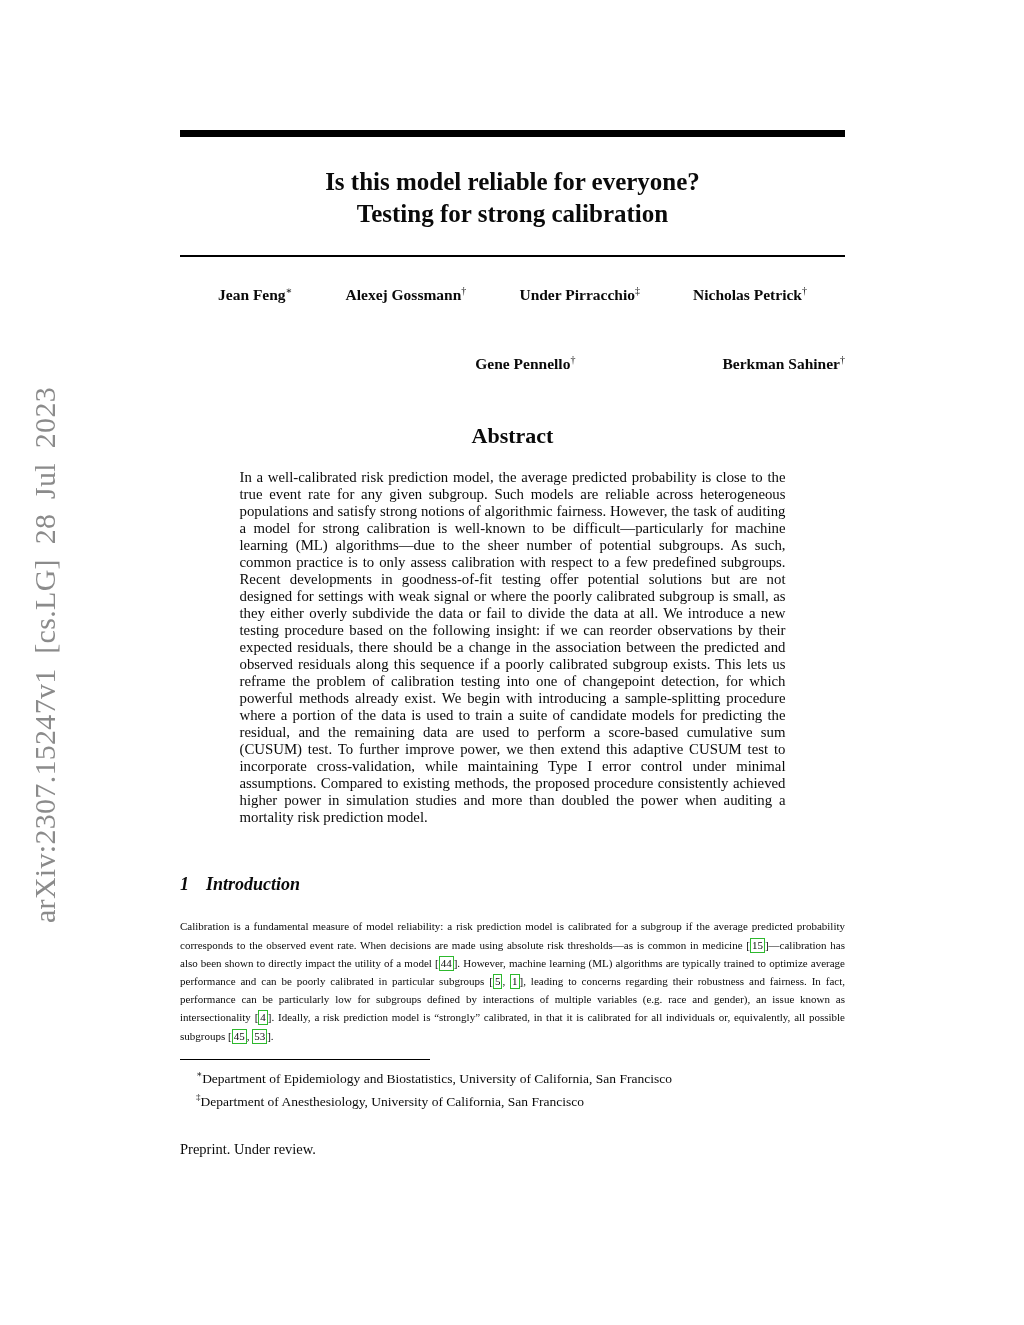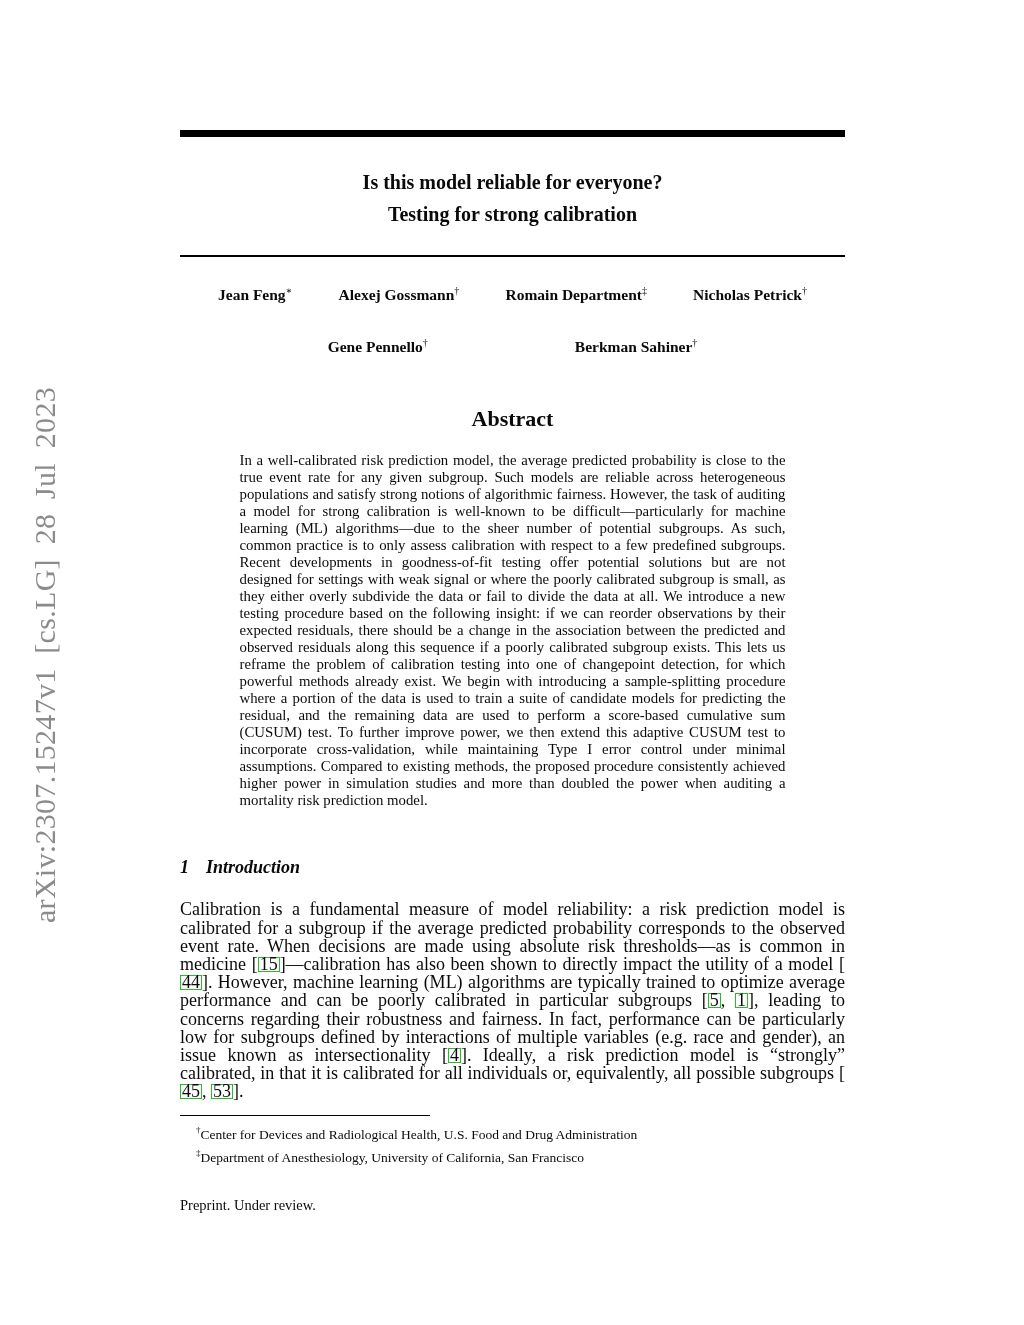--- a/index.html
+++ b/index.html
@@ -34,44 +34,44 @@
     width: 665px;
   }
   .top-bar {
     margin-top: 130px;
     height: 7px;
     background: #000000;
   }
   .title {
     margin: 29px 0 0 0;
     text-align: center;
-    font-size: 20px;
+    font-size: 25px;
     line-height: 32px;
     font-weight: bold;
   }
   .thin-rule {
     height: 2px;
     background: #000000;
     margin-top: 25px;
   }
   .authors-row {
     display: flex;
     font-weight: bold;
     font-size: 15.5px;
     line-height: 19px;
   }
   .authors-row.row1 {
     justify-content: space-between;
     padding: 0 38px;
     margin-top: 24px;
   }
   .authors-row.row2 {
-    justify-content: center;
+    justify-content: flex-end;
     gap: 147px;
-    margin-top: 29px;
+    margin-top: 46px;
   }
   .author sup {
     font-weight: normal;
     font-size: 10px;
   }
   .abstract-heading {
     margin: 50px 0 0 0;
     text-align: center;
     font-size: 22px;
     font-weight: bold;
@@ -88,21 +88,21 @@
     font-size: 18px;
     font-weight: bold;
     font-style: italic;
   }
   .section-heading .sec-num {
     margin-right: 17px;
   }
   .intro-body {
     margin: 22px 0 0 0;
     text-align: justify;
-    font-size: 18px;
+    font-size: 11px;
     line-height: 18.2px;
   }
   .cite {
     border: 1.5px solid #2db82d;
     padding: 0 1px;
     line-height: 13px;
     display: inline-block;
     cursor: pointer;
   }
   .footnote-rule {
@@ -141,21 +141,21 @@
     <h1 class="title">
       <span>Is this model reliable for everyone?</span><br>
       <span>Testing for strong calibration</span>
     </h1>
 
     <div class="thin-rule"></div>
 
     <div class="authors-row row1">
       <span class="author"><span>Jean Feng</span><sup>∗</sup></span>
       <span class="author"><span>Alexej Gossmann</span><sup>†</sup></span>
-      <span class="author"><span>Romain Department</span><sup>‡</sup></span>
+      <span class="author"><span>Under Pirracchio</span><sup>‡</sup></span>
       <span class="author"><span>Nicholas Petrick</span><sup>†</sup></span>
     </div>
 
     <div class="authors-row row2">
       <span class="author"><span>Gene Pennello</span><sup>†</sup></span>
       <span class="author"><span>Berkman Sahiner</span><sup>†</sup></span>
     </div>
 
     <h2 class="abstract-heading">Abstract</h2>
 
@@ -163,20 +163,20 @@
 
     <h2 class="section-heading">
       <span class="sec-num">1</span><span>Introduction</span>
     </h2>
 
     <p class="intro-body">Calibration is a fundamental measure of model reliability: a risk prediction model is calibrated for a subgroup if the average predicted probability corresponds to the observed event rate. When decisions are made using absolute risk thresholds—as is common in medicine [<span class="cite">15</span>]—calibration has also been shown to directly impact the utility of a model [<span class="cite">44</span>]. However, machine learning (ML) algorithms are typically trained to optimize average performance and can be poorly calibrated in particular subgroups [<span class="cite">5</span>, <span class="cite">1</span>], leading to concerns regarding their robustness and fairness. In fact, performance can be particularly low for subgroups defined by interactions of multiple variables (e.g. race and gender), an issue known as intersectionality [<span class="cite">4</span>]. Ideally, a risk prediction model is “strongly” calibrated, in that it is calibrated for all individuals or, equivalently, all possible subgroups [<span class="cite">45</span>, <span class="cite">53</span>].</p>
 
     <div class="footnote-rule"></div>
 
     <div class="footnotes">
-      <div class="footnote"><sup>†</sup><span>Center for Devices and Radiological Health, U.S. Food and Drug Administration</span></div>
+      <div class="footnote"><sup>∗</sup><span>Department of Epidemiology and Biostatistics, University of California, San Francisco</span></div>
       <div class="footnote"><sup>‡</sup><span>Department of Anesthesiology, University of California, San Francisco</span></div>
     </div>
 
     <div class="preprint-note">Preprint. Under review.</div>
 
   </div>
 </div>
 
 </body></html>

